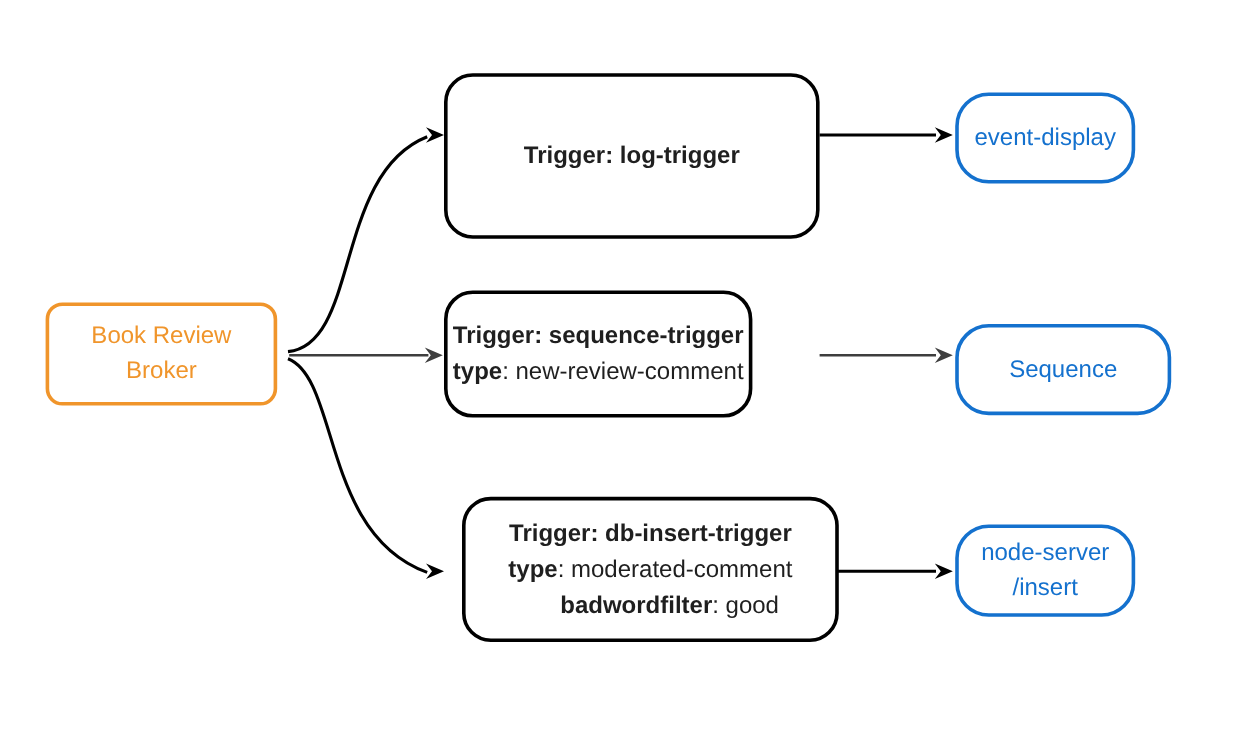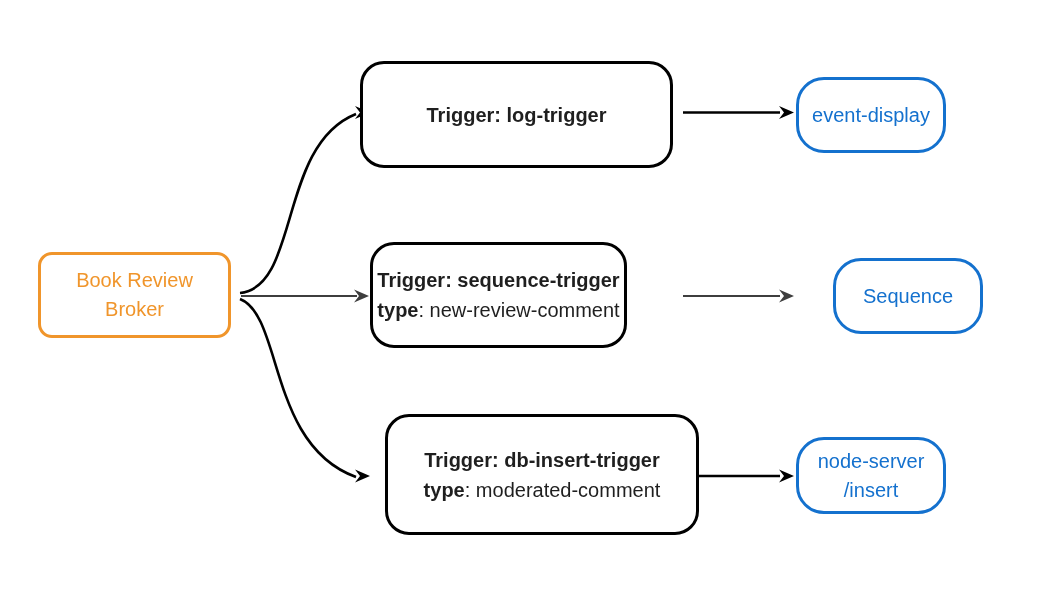--- a/index.html
+++ b/index.html
@@ -54,33 +54,33 @@
     border: 3px solid var(--broker, #F0952B);
     border-radius: 14px;
     color: var(--broker, #F0952B);
     line-height: 29px;
   }
   .trigger {
     border: 3px solid var(--trigger, #000000);
     border-radius: 24px;
     color: var(--text_dark, #1F1F1F);
   }
-  .trigger-1 { left: 360px; top: 61px;  width: 313px; height: 107px; }
+  .trigger-1 { left: 370px; top: 61px;  width: 313px; height: 138px; }
   .trigger-2 { left: 370px; top: 242px; width: 257px; height: 106px; }
   .trigger-3 { left: 385px; top: 414px; width: 314px; height: 121px; }
   .shift-right { position: relative; left: 16px; }
 
   .sink {
     border: 3px solid var(--sink, #1471CE);
     border-radius: 28px;
     color: var(--sink, #1471CE);
     line-height: 29px;
   }
   .sink-1 { left: 796px; top: 77px;  width: 150px; height: 76px; }
-  .sink-2 { left: 796px; top: 258px; width: 150px; height: 76px; margin-left: 37px; }
+  .sink-2 { left: 796px; top: 270px; width: 180px; height: 76px; }
   .sink-3 { left: 796px; top: 437px; width: 150px; height: 77px; }
 </style>
 </head>
 <body>
 
 <div class="canvas">
 
   <svg class="edges" viewBox="0 0 1043 613" xmlns="http://www.w3.org/2000/svg">
 
     <path class="edge-black" d="M 240 293 C 300 287, 278 145, 356 114"></path>
@@ -122,20 +122,23 @@
     </div>
   </div>
 
   <div class="node trigger trigger-3">
     <div class="line">
       <b>Trigger: db-insert-trigger</b>
     </div>
     <div class="line">
       <b>type</b><span>: moderated-comment</span>
     </div>
+    <div class="line shift-right">
+      <b>badwordfilter</b><span>: good</span>
+    </div>
   </div>
 
   <div class="node sink sink-1">
     <div class="line">event-display</div>
   </div>
 
   <div class="node sink sink-2">
     <div class="line">Sequence</div>
   </div>
 

